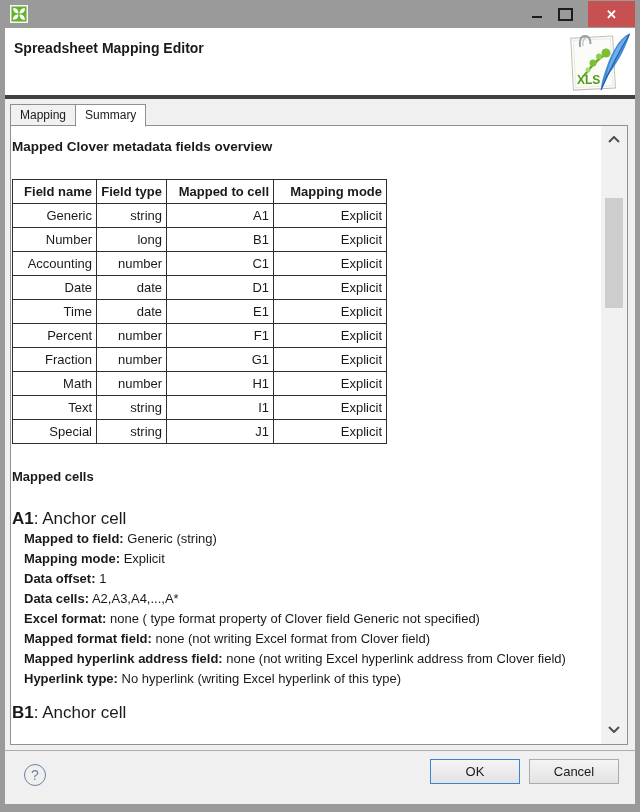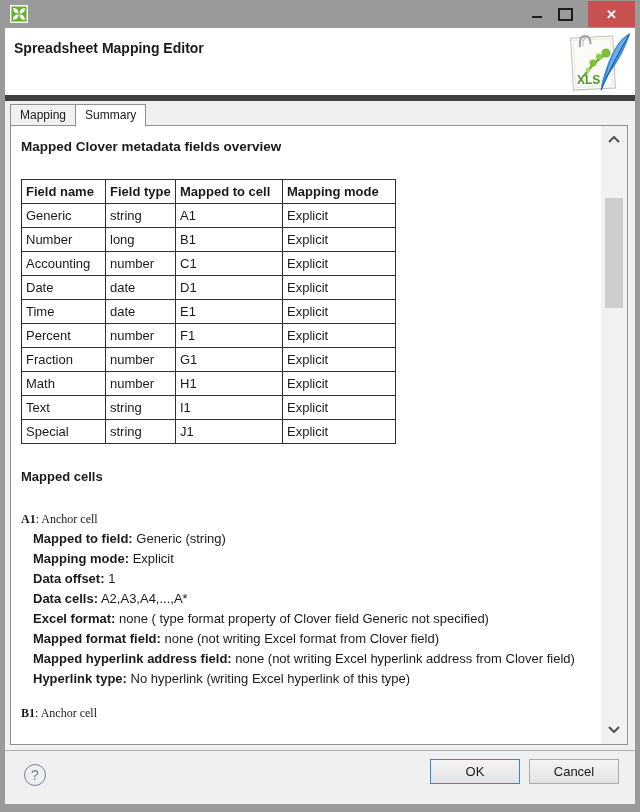--- a/index.html
+++ b/index.html
@@ -16,50 +16,50 @@
   .tb-buttons{margin-left:auto;margin-right:5px;display:flex;align-items:center;height:28px;}
   .tb-btn{display:flex;align-items:center;justify-content:center;height:26px;}
   .btn-min,.btn-max{width:29px;}
   .glyph-min{width:10px;height:2px;background:#1c1c1c;margin-top:6px;}
   .glyph-max{width:11px;height:9px;border:2px solid #1c1c1c;background:transparent;}
   .btn-close{width:47px;background:var(--close_bg,#c75050);color:#fff;font-size:13px;font-weight:bold;margin-left:8px;}
 
   
   .client{position:absolute;left:5px;right:5px;top:28px;bottom:8px;background:var(--dialog_bg,#f0f0f0);overflow:hidden;}
 
-  .header{position:absolute;top:0;left:0;right:0;height:67px;background:#fff;border-bottom:6px solid #404040;}
+  .header{position:absolute;top:0;left:0;right:0;height:67px;background:#fff;border-bottom:4px solid #404040;}
   .header-title{position:absolute;left:9px;top:12px;font-size:14px;font-weight:bold;}
   .xls-icon{position:absolute;right:1px;top:4px;width:66px;height:61px;}
 
   
   .tabbar{position:absolute;top:76px;left:5px;height:22px;display:flex;z-index:3;}
   .tab{height:20px;line-height:20px;padding:0 9px;font-size:12px;background:#f1f1f1;
        border:1px solid #8f8f8f;border-right:none;}
   .tab:last-child{border-right:1px solid #8f8f8f;text-align:right;}
   .tab.selected{background:#fff;border-bottom:1px solid #fff;height:21px;}
 
   
   .content{position:absolute;left:5px;top:97px;width:616px;height:618px;background:#fff;
            border:1px solid #919191;z-index:2;}
-  .text{position:absolute;left:0;top:0;width:583px;padding-left:10px;box-sizing:border-box;}
+  .text{position:absolute;left:0;top:0;width:583px;padding-left:1px;box-sizing:border-box;}
   .h1{margin:13px 0 0 0;font-size:13.5px;font-weight:bold;}
   .h2{margin:25px 0 0 0;font-size:13px;font-weight:bold;}
 
   table.map{border-collapse:collapse;margin:25px 0 0 0;table-layout:fixed;font-size:13px;}
   table.map col:nth-child(1){width:84px;}
   table.map col:nth-child(2){width:70px;}
   table.map col:nth-child(3){width:107px;}
   table.map col:nth-child(4){width:113px;}
-  table.map th,table.map td{border:1px solid #2f2f2f;height:23px;padding:0 4px;text-align:left;
+  table.map th,table.map td{border:1px solid #2f2f2f;height:23px;padding:0 4px;text-align:right;
     overflow:hidden;white-space:nowrap;font-weight:normal;}
   table.map th{font-weight:bold;}
 
   .detail-block{margin-top:25px;font-size:13px;line-height:20px;}
   .detail-line{text-indent:12px;}
-  .cell-head{line-height:20px;font-size:12px;font-family:Liberation Serif, serif;}
+  .cell-head{line-height:20px;font-size:17px;}
   .b1-line{margin-top:14px;}
 
   
   .scrollbar{position:absolute;top:0;right:0;bottom:0;width:26px;background:#f1f1f1;}
   .sb-arrow{position:absolute;left:0;width:100%;height:22px;display:flex;align-items:center;justify-content:center;}
   .sb-up{top:2px;}
   .sb-down{bottom:4px;}
   .sb-thumb{position:absolute;left:4px;top:72px;width:18px;height:110px;background:var(--thumb,#cdcdcd);}
 
   

